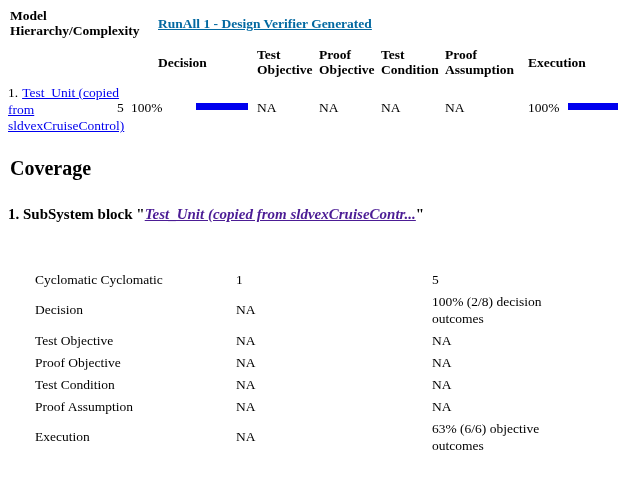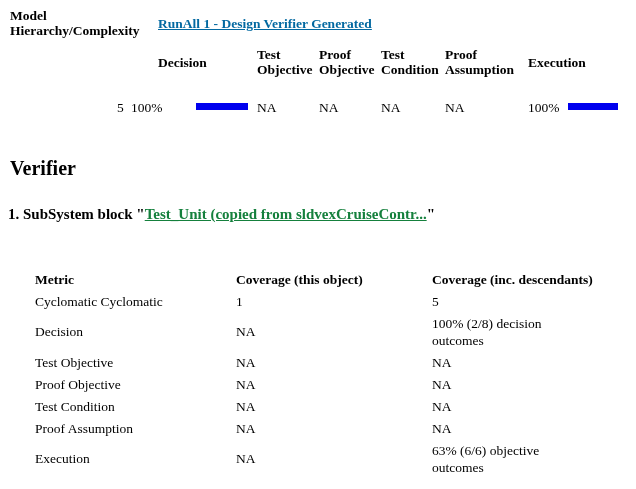--- a/index.html
+++ b/index.html
@@ -59,53 +59,51 @@
 
   <a href="#" class="abs run-link" style="color: #0369a1;">RunAll 1 - Design Verifier Generated</a>
 
   <div class="abs hdr hdr-decision">Decision</div>
   <div class="abs hdr hdr-test-obj">Test Objective</div>
   <div class="abs hdr hdr-proof-obj">Proof Objective</div>
   <div class="abs hdr hdr-test-cond">Test Condition</div>
   <div class="abs hdr hdr-proof-assum">Proof Assumption</div>
   <div class="abs hdr hdr-execution">Execution</div>
 
+  <div class="abs row-link">
+    <span class="row-index">1.</span><a href="#" style="color: rgb(0, 0, 238);">Test_Unit (copied from sldvexCruiseControl)</a>
+  </div>
 
   <div class="abs cell-complexity">5</div>
 
   <div class="abs cell-dec-pct">100%</div>
   <div class="abs bar bar-decision" style="background: rgb(0, 0, 238); width: 52px;"></div>
 
   <div class="abs cell-na-1">NA</div>
   <div class="abs cell-na-2">NA</div>
   <div class="abs cell-na-3">NA</div>
   <div class="abs cell-na-4">NA</div>
 
   <div class="abs cell-exec-pct">100%</div>
   <div class="abs bar bar-execution" style="background: rgb(0, 0, 238); width: 50px;"></div>
 </div>
 
-<div class="details-heading">Verifier</div>
+<div class="details-heading">Coverage</div>
 
 <div class="subsystem-heading">
-  <span>1. SubSystem block "</span><a href="#" style="color: #15803d;">Test_Unit (copied from sldvexCruiseContr...</a><span>"</span>
+  <span>1. SubSystem block "</span><a href="#" style="color: #4c1d95; font-style: italic;">Test_Unit (copied from sldvexCruiseContr...</a><span>"</span>
 </div>
 
 <table class="metrics">
   <colgroup>
       <col class="c1">
       <col class="c2">
       <col class="c3">
     </colgroup>
   <tbody>
-      <tr>
-    <th>Metric</th>
-    <th>Coverage (this object)</th>
-    <th>Coverage (inc. descendants)</th>
-  </tr>
   <tr>
     <td>Cyclomatic Cyclomatic</td>
     <td>1</td>
     <td>
           <div class="cell-narrow">5</div>
         </td>
   </tr>
   <tr>
     <td>Decision</td>
     <td>NA</td>

